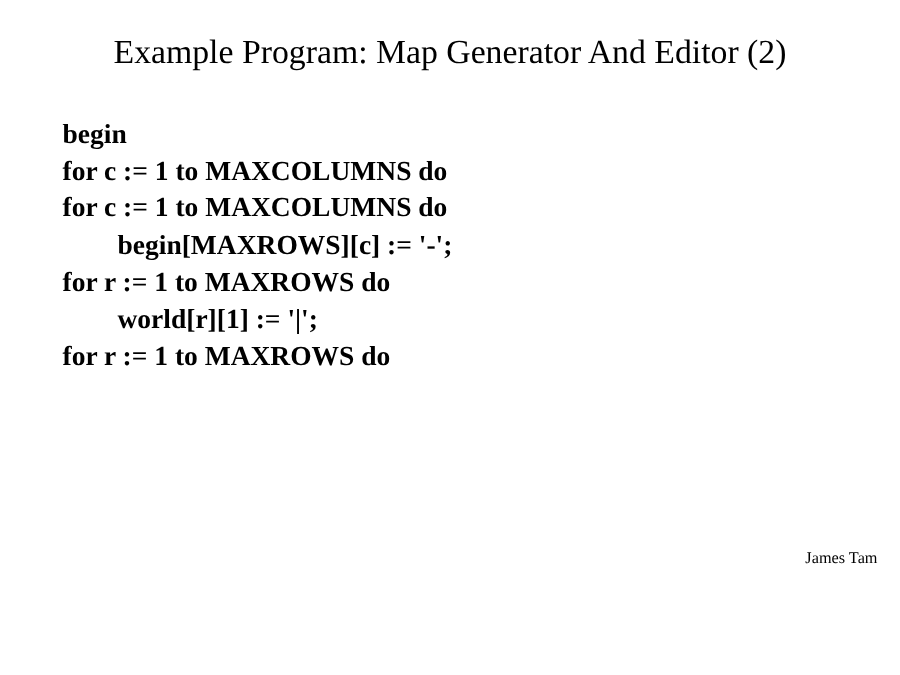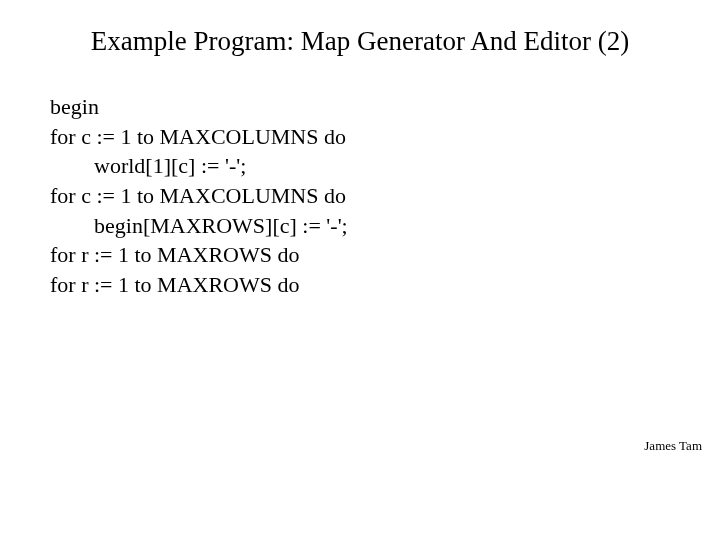--- a/index.html
+++ b/index.html
@@ -27,20 +27,21 @@
     font-size: 27px;
     font-weight: normal;
   }
   .body {
     position: absolute;
     top: 92px;
     left: 50px;
     width: 620px;
     font-size: 22px;
     line-height: 1.35;
+    font-weight: bold;
   }
   .indent {
     padding-left: 44px;
   }
   .footer {
     position: absolute;
     bottom: 12px;
     right: 18px;
     font-size: 13px;
   }
@@ -48,22 +49,22 @@
 </head>
 <body>
 
 <div class="slide">
 
   <div class="title">Example Program: Map Generator And Editor (2)</div>
 
   <div class="body">
     <div>begin</div>
     <div>for c := 1 to MAXCOLUMNS do</div>
-    <div class="indent">world[1][c] := '-';</div>
     <div>for c := 1 to MAXCOLUMNS do</div>
     <div class="indent">begin[MAXROWS][c] := '-';</div>
     <div>for r := 1 to MAXROWS do</div>
+    <div class="indent">world[r][1] := '|';</div>
     <div>for r := 1 to MAXROWS do</div>
   </div>
 
   <div class="footer">James Tam</div>
 
 </div>
 
 </body></html>

